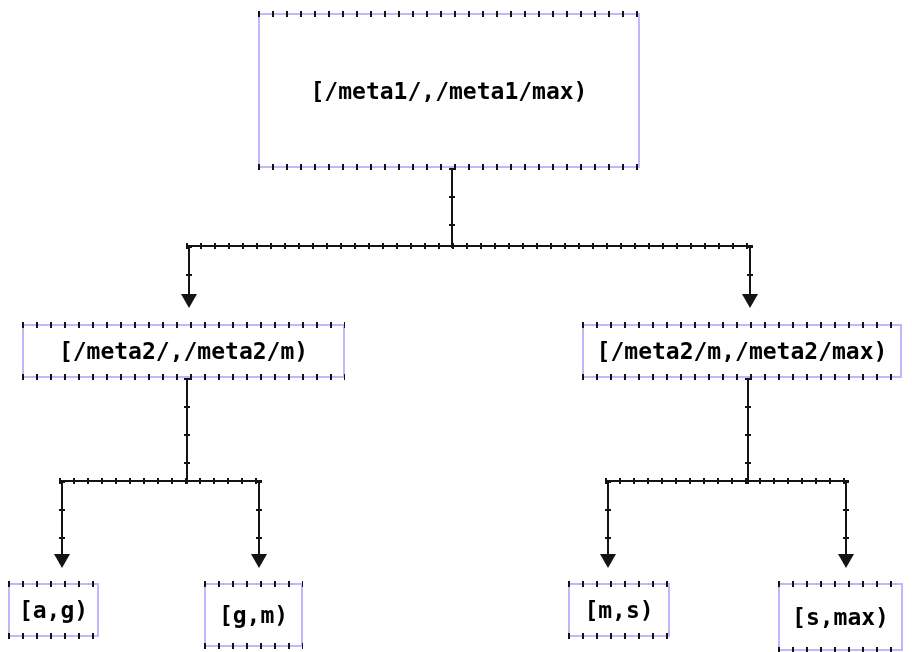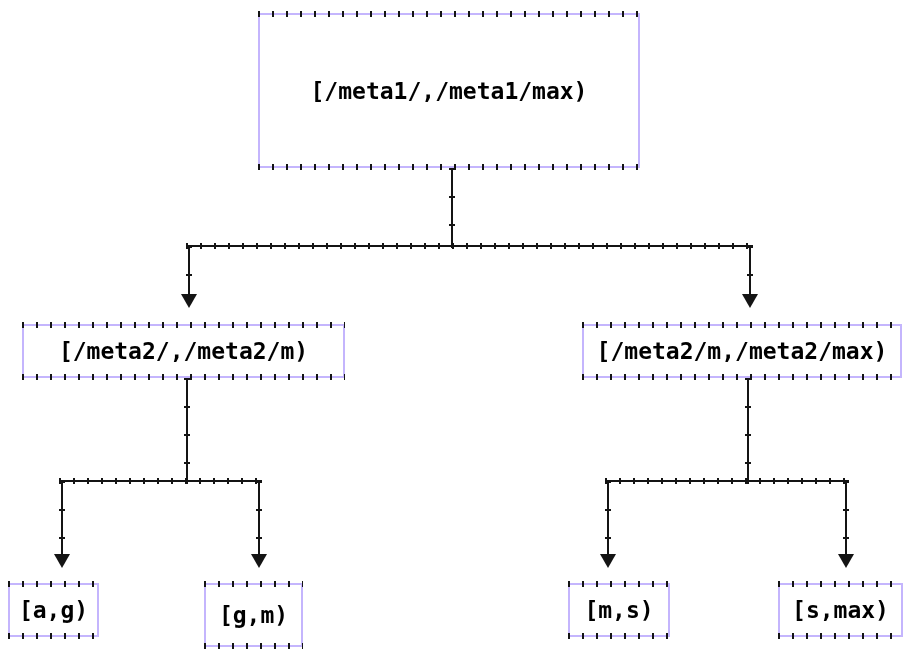--- a/index.html
+++ b/index.html
@@ -41,21 +41,21 @@
     color: #000000;
     white-space: nowrap;
   }
 
   #node-root       { left: 258px; top:  13px; width: 382px; height: 155px; }
   #node-meta2-left { left:  22px; top: 324px; width: 323px; height:  54px; justify-content: center; }
   #node-meta2-right{ left: 582px; top: 324px; width: 320px; height:  54px; }
   #node-leaf-ag    { left:   8px; top: 583px; width: 91px; height:  54px; }
   #node-leaf-gm    { left: 204px; top: 583px; width:  99px; height:  64px; }
   #node-leaf-ms    { left: 553px; top: 583px; width: 102px; height:  54px; margin-left: 15px; }
-  #node-leaf-smax  { left: 778px; top: 583px; width: 125px; height:  54px; }
+  #node-leaf-smax  { left: 778px; top: 583px; width: 125px; height:  68px; }
 
   
   .h-line {
     position: absolute;
     height: 6px;
     background-image:
       repeating-linear-gradient(to right,
         #141414 0px, #141414 2px, transparent 2px, transparent 14px),
       linear-gradient(#141414, #141414);
     background-size: 100% 100%, 100% 2px;

